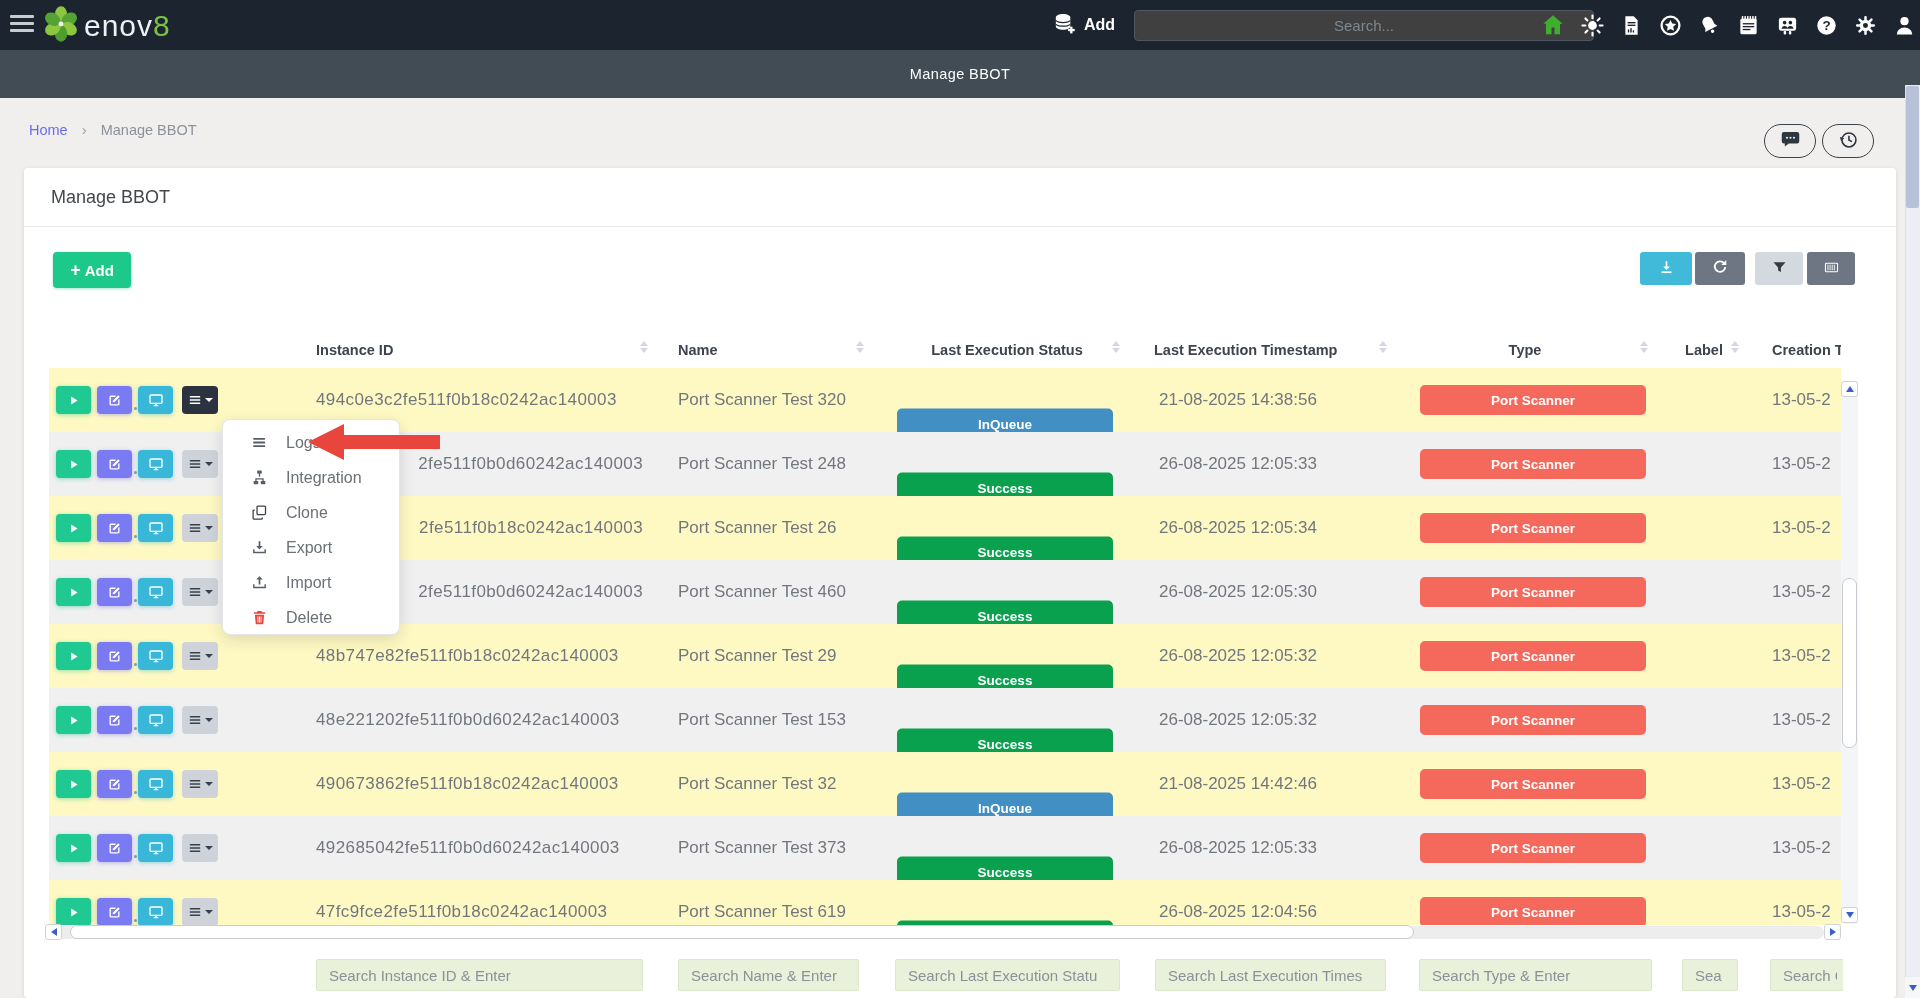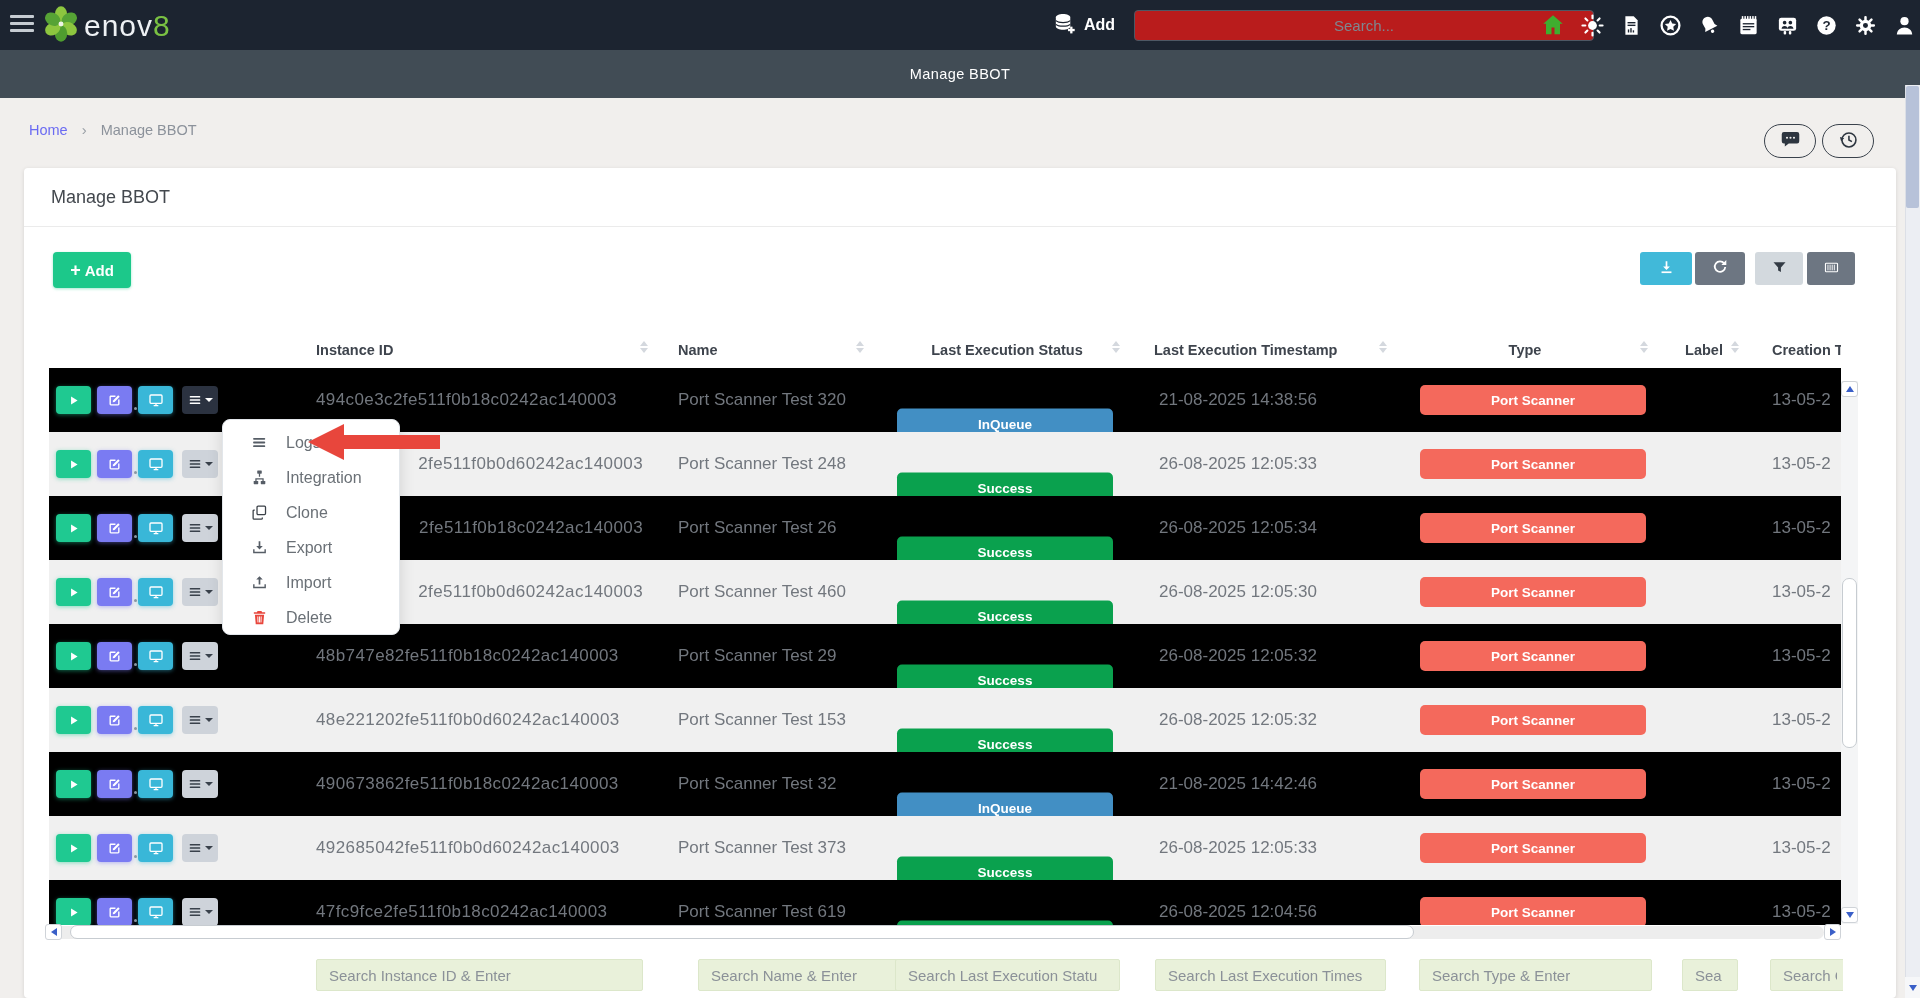--- a/index.html
+++ b/index.html
@@ -10,21 +10,21 @@
   
   .navbar { position:absolute; left:0; top:0; width:1920px; height:50px; background:#1c2430; }
   .hamburger { position:absolute; left:10px; top:15px; width:24px; height:20px; cursor:pointer; }
   .hamburger i { display:block; height:3px; background:#c6ccd2; margin:0 0 4px; border-radius:1px; }
   .brand { position:absolute; left:40px; top:3px; display:flex; align-items:center; }
   .brand-text { font-size:30px; color:#eef1f4; letter-spacing:1px; margin-left:2px; }
   .brand-accent { color:#7ac143; }
   .nav-add { position:absolute; left:1052px; top:0; height:50px; display:flex; align-items:center; gap:7px; cursor:pointer; }
   .nav-add span { color:#fff; font-size:16px; font-weight:bold; }
   .nav-search { position:absolute; left:1134px; top:10px; width:460px; height:31px;
-                background:#b91c1c; border:1px solid #4e5864; border-radius:4px;
+                background:#404040; border:1px solid #4e5864; border-radius:4px;
                 color:#aab2ba; font-size:15px; text-align:center; outline:none; }
   .nav-search::placeholder { color:#7e8790; opacity:1; text-align:center; }
   .nav-icons { position:absolute; left:1541px; top:0; height:50px; display:flex; align-items:center; gap:15px; }
   .nav-icons .nico { width:24px; height:24px; display:flex; align-items:center; justify-content:center; cursor:pointer; }
 
   
   .subheader { position:absolute; left:0; top:50px; width:1920px; height:48px; background:#414c55; }
   .subheader .title { position:absolute; left:0; width:1920px; top:0; height:48px; line-height:48px;
                       text-align:center; color:#fff; font-size:14.5px; letter-spacing:.4px; }
 
@@ -72,21 +72,21 @@
   .hc6 { left:1664px; width:80px; text-align:center; }
   .hc7 { left:1772px; width:69px; overflow:hidden; }
   .sort { position:absolute; top:341px; display:flex; flex-direction:column; gap:2px; }
   .sort i { width:0; height:0; border-left:4.5px solid transparent; border-right:4.5px solid transparent; }
   .sort .up { border-bottom:5.5px solid #d4d8de; }
   .sort .dn { border-top:5.5px solid #d4d8de; }
   .sa1{left:640px}.sa2{left:856px}.sa3{left:1112px}.sa4{left:1379px}.sa5{left:1640px}.sa6{left:1731px}
 
   
   .rows { position:absolute; left:49px; top:368px; width:1792px; height:557px; overflow:hidden; }
-  .trow { position:relative; width:100%; height:64px; background:#000000; }
+  .trow { position:relative; width:100%; height:64px; background:#fef9c3; }
   .trow.stripe { background:#f0f0f0; }
   .cell-actions { position:absolute; left:7px; top:0; height:100%; display:flex; align-items:center; }
   .abtn { width:35px; height:28px; border:none; border-radius:4px; display:flex; align-items:center;
           justify-content:center; cursor:pointer; color:#fff; }
   .btn-run  { background:#1fc991; margin-right:6px; box-shadow:0 1px 4px rgba(31,201,145,.5); }
   .btn-edit { background:#7a7bf2; box-shadow:0 1px 4px rgba(122,123,242,.5); }
   .dotsep { width:3px; height:3px; border-radius:50%; background:#9096a0; margin:16px 1px 0 2px; }
   .btn-monitor { background:#39b7d8; box-shadow:0 1px 4px rgba(57,183,216,.5); }
   .btn-menu { width:36px; background:#ced3da; color:#39414b; margin-left:9px; gap:3px; }
   .btn-menu.open { background:#2b3240; color:#fff; }
@@ -138,21 +138,21 @@
                        background:#b7c2d9; border-radius:2px; cursor:grab; }
   .page-scroll-down { position:absolute; left:1905px; top:977px; width:15px; height:21px; background:#f6f7f9;
                       display:flex; align-items:center; justify-content:center; cursor:pointer; }
 
   
   .filters { position:absolute; left:49px; top:959px; width:1794px; height:34px; overflow:hidden; }
   .filter { position:absolute; top:0; height:32px; background:#e9f1da; border:1px solid #dce7ca;
             border-radius:2px; padding:0 12px; font-size:15px; color:#6d737b; outline:none;
             font-family:inherit; }
   .filter::placeholder { color:#8b9198; opacity:1; }
-  .f0{left:267px;width:327px} .f1{left:649px;width:209px} .f2{left:846px;width:225px}
+  .f0{left:267px;width:327px} .f1{left:629px;width:181px} .f2{left:846px;width:225px}
   .f3{left:1106px;width:231px} .f4{left:1370px;width:233px} .f5{left:1633px;width:56px}
   .f6{left:1721px;width:80px}
 </style>
 </head>
 <body>
 
 <div class="page">
 
   <div class="navbar">
     <div class="hamburger">

